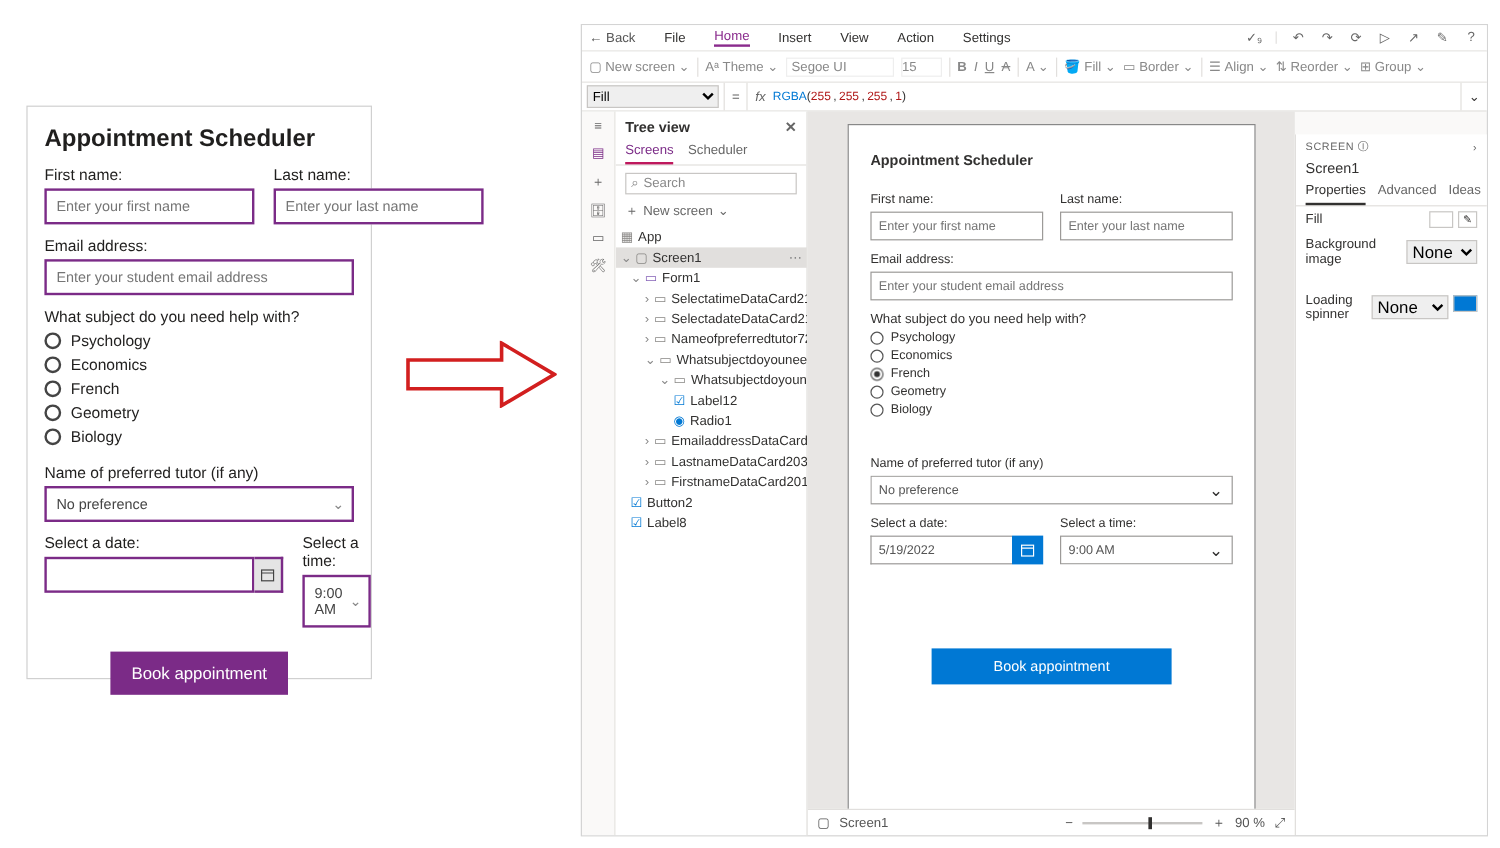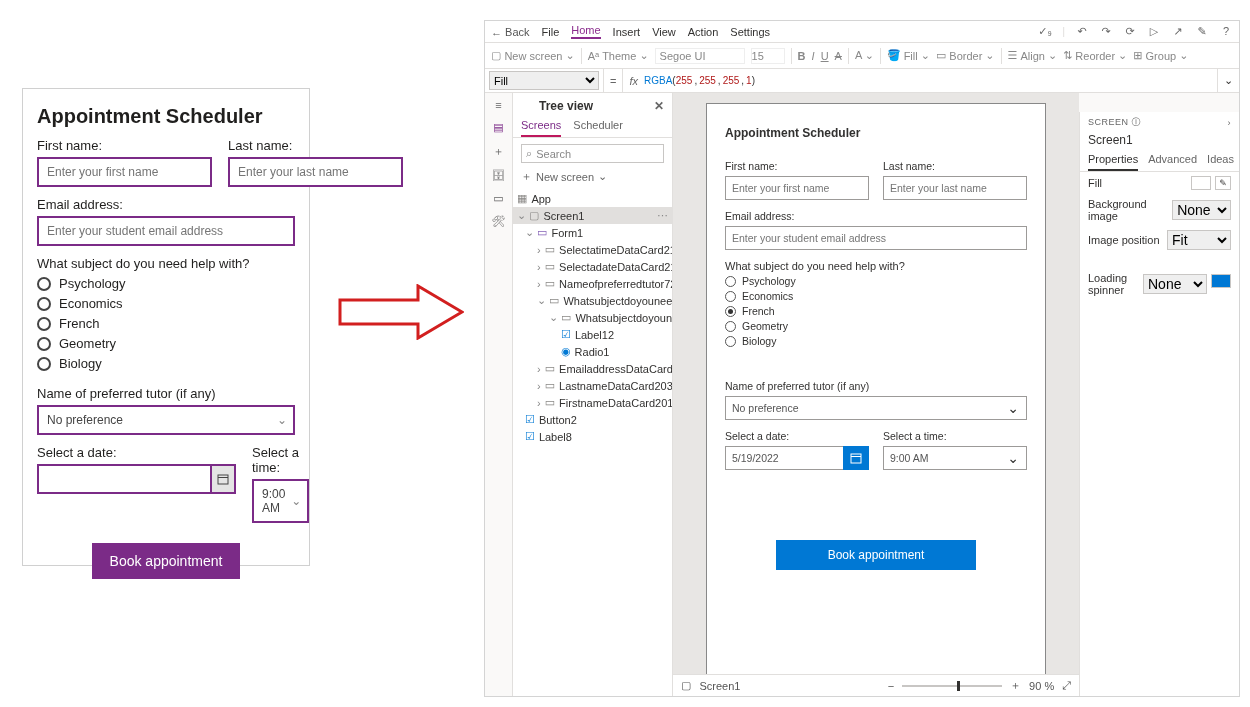--- a/index.html
+++ b/index.html
@@ -33,21 +33,21 @@
 
   
   .arrow { position:absolute; left:338px; top:284px; width:126px; height:56px; }
 
   
   .studio {
     position:absolute; left:484px; top:20px; right:10px; bottom:10px;
     border:1px solid #d4d4d4; background:#faf9f8; display:flex; flex-direction:column;
     font-size:11px; color:#323130;
   }
-  .menubar { display:flex; align-items:center; height:22px; border-bottom:1px solid #e1dfdd; padding:0 6px; gap:12px; background:#fff;}
+  .menubar { display:flex; align-items:center; height:22px; border-bottom:1px solid #e1dfdd; padding:0 6px; gap:24px; background:#fff;}
   .menubar span { cursor:pointer;}
   .menubar .active { color:#8a2b8d; border-bottom:2px solid #8a2b8d; padding-bottom:1px;}
   .menubar .back { color:#555;}
   .menubar-right { margin-left:auto; display:flex; gap:10px; color:#666;}
   .menubar-right .icon { width:14px; text-align:center;}
 
   .toolbar { display:flex; align-items:center; height:26px; border-bottom:1px solid #e1dfdd; padding:0 6px; gap:6px; background:#fff; color:#888;}
   .toolbar .sep { width:1px; height:16px; background:#e1dfdd;}
   .toolbar .item{display:flex; align-items:center; gap:3px;}
 
@@ -60,21 +60,21 @@
   .rgba-fn{color:#0078d4;} .paren{color:#333;} .num{color:#b01818;} .comma{color:#333; margin:0 2px;}
 
   .body { flex:1; display:flex; min-height:0;}
 
   
   .rail { width:28px; background:#faf9f8; border-right:1px solid #e1dfdd; display:flex; flex-direction:column; align-items:center; gap:10px; padding-top:6px; color:#666;}
   .rail .ic{cursor:pointer;}
 
   
   .tree { width:160px; border-right:1px solid #e1dfdd; background:#fff; overflow:hidden; display:flex; flex-direction:column;}
-  .tree-h { display:flex; align-items:center; justify-content:space-between; padding:6px 8px; font-size:12px; font-weight:600;margin-left:18px;}
+  .tree-h { display:flex; align-items:center; justify-content:space-between; padding:6px 8px; font-size:12px; font-weight:600;}
   .tree-tabs { display:flex; gap:12px; padding:0 8px; border-bottom:1px solid #e1dfdd;}
   .tree-tabs span{ padding-bottom:4px; cursor:pointer; color:#666;}
   .tree-tabs .act{ color:#7b2b87; border-bottom:2px solid #be185d;}
   .tree-search { margin:6px 8px; border:1px solid #c8c6c4; display:flex; align-items:center; padding:2px 4px; gap:4px; font-size:11px; color:#888;}
   .tree-newscreen{ margin:0 8px 6px; color:#666; cursor:pointer; display:flex; align-items:center; gap:4px;}
   .tree-list{ flex:1; overflow:auto; font-size:11px;}
   .tn{ display:flex; align-items:center; gap:4px; padding:2px 4px; white-space:nowrap; cursor:pointer;}
   .tn .tw{color:#888;width:8px;display:inline-block;text-align:center;}
   .tn .nic{color:#8a8886;}
   .tn.sel{ background:#e1dfdd;}
@@ -469,24 +469,20 @@
         <span>Fill</span>
         <span style="display:flex;gap:4px;">
           <span class="swatch white"></span>
           <span class="edit-ic">✎</span>
         </span>
       </div>
       <div class="prow">
         <span>Background image</span>
         <select><option>None</option></select>
       </div>
-      <div class="prow">
-        <span>Image position</span>
-        <select><option>Fit</option></select>
-      </div>
       <div style="height:14px;"></div>
       <div class="prow">
         <span>Loading spinner</span>
         <span style="display:flex;gap:4px;">
           <select><option>None</option></select>
           <span class="swatch blue"></span>
         </span>
       </div>
     </div>
 

